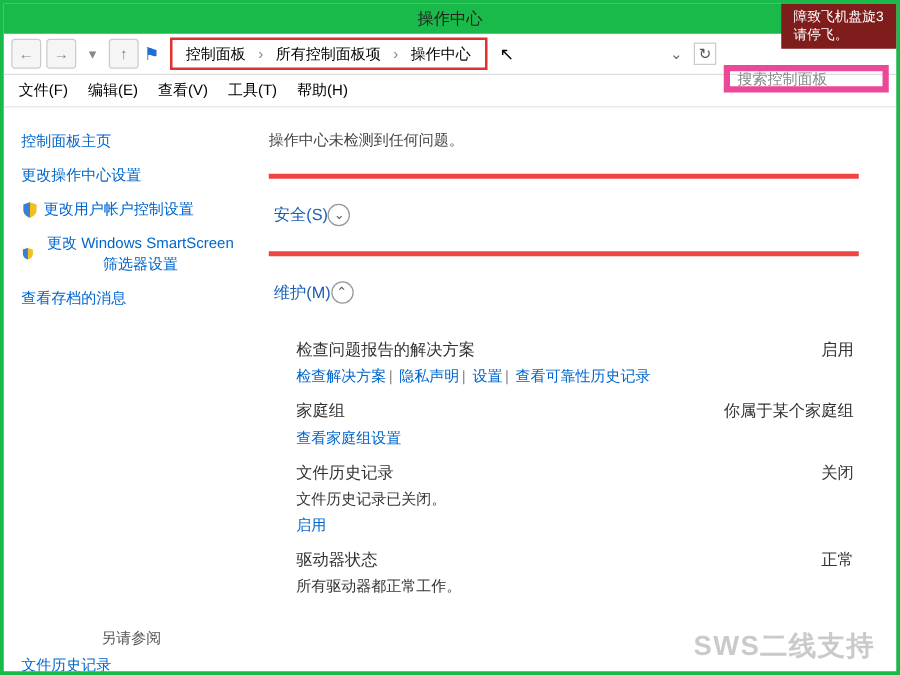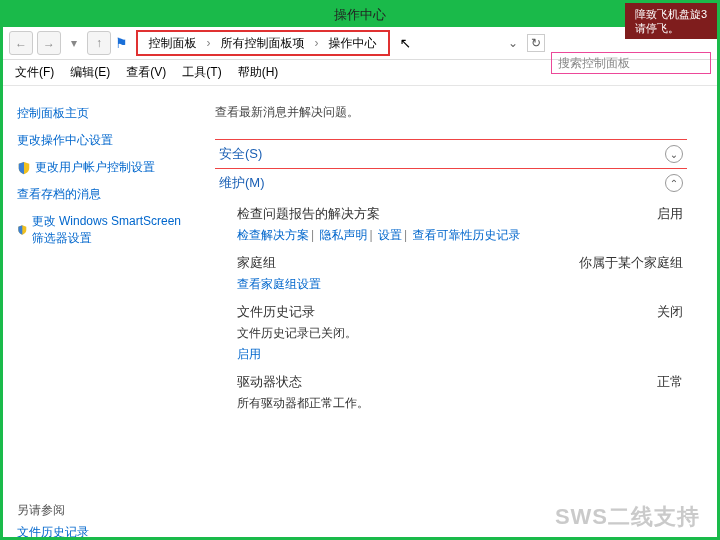--- a/index.html
+++ b/index.html
@@ -11,31 +11,31 @@
 .navbtn { width: 24px; height: 24px; border: 1px solid #ccc; border-radius: 3px; display: flex; align-items: center; justify-content: center; color: #888; background: #f5f5f5; }
 .navbtn.sm { width: 18px; border: none; background: none; }
 .flag { color: #1a6fd8; font-size: 14px; }
 .breadcrumb { border: 2px solid #e03131; height: 26px; display: flex; align-items: center; padding: 0 8px; gap: 4px; margin-left: 4px; }
 .breadcrumb span { padding: 0 3px; }
 .breadcrumb .sep { color: #888; }
 .cursor { margin-left: 6px; font-size: 14px; }
 .navright { margin-left: auto; display: flex; align-items: center; gap: 6px; }
 .dropdown { width: 16px; text-align: center; color: #666; }
 .refresh { width: 18px; height: 18px; border: 1px solid #ccc; display: flex; align-items: center; justify-content: center; color: #555; }
-.search { width: 160px; height: 22px; border: 1px solid #ec4899; padding: 0 6px; color: #888; display: flex; align-items: center; margin-top: 40px; }
+.search { width: 132px; height: 22px; border: 5px solid #ec4899; padding: 0 6px; color: #888; display: flex; align-items: center; margin-top: 40px; }
 .menubar { height: 26px; display: flex; align-items: center; gap: 4px; padding: 0 6px; border-bottom: 1px solid #e5e5e5; }
 .menubar span { padding: 2px 6px; }
 .body { flex: 1; display: flex; overflow: hidden; }
-.sidebar { width: 200px; padding: 14px 10px 10px 14px; }
+.sidebar { width: 200px; padding: 14px 10px 10px 14px; text-align: center; }
 .sidebar a { display: flex; align-items: center; gap: 4px; color: #0066cc; text-decoration: none; padding: 5px 0; font-size: 12px; }
 .sidebar .nolink { color: #555; margin-top: 250px; }
 .content { flex: 1; padding: 18px 30px 10px 12px; overflow: auto; }
 h1 { font-size: 16px; font-weight: normal; color: #1a5fb4; margin-bottom: 6px; }
 .subtitle { font-size: 12px; color: #444; margin-bottom: 18px; }
-.section-header { color: #1a5fb4; font-size: 13px; padding: 5px 4px; border-top: 1px solid #ef4444; display: flex; align-items: center; justify-content: space-between; }
+.section-header { color: #1a5fb4; font-size: 13px; padding: 20px 4px; border-top: 4px solid #ef4444; display: flex; align-items: center; }
 .chev { width: 18px; height: 18px; border: 1px solid #999; border-radius: 50%; display: flex; align-items: center; justify-content: center; font-size: 10px; color: #555; }
 .item { padding: 8px 4px 2px 22px; }
 .item-row { display: flex; justify-content: space-between; font-size: 13px; color: #333; margin-bottom: 4px; }
 .item-sub { color: #333; font-size: 12px; margin-bottom: 4px; }
 .links { font-size: 12px; }
 .links a { color: #0066cc; }
 .links .divider { color: #888; margin: 0 2px; }
 .boxed { border: 2px solid #e03131; padding: 6px 6px 10px 6px; margin: 8px 0 8px 16px; width: 130px; }
 .boxed .link { display: flex; align-items: center; gap: 4px; color: #0066cc; margin-top: 4px; padding-left: 12px; }
 .boxed-row { display: flex; justify-content: space-between; margin: 8px 0 0 16px; }
@@ -89,35 +89,35 @@
     <div class="sidebar">
       <a>控制面板主页</a>
       <a>更改操作中心设置</a>
       <a>
           <svg class="shield-svg" viewBox="0 0 16 16">
             <path fill="#f0c020" d="M8 1l6 2v5c0 4-3 6-6 7-3-1-6-3-6-7V3z"></path>
             <path fill="#3a7fd5" d="M8 1v14c-3-1-6-3-6-7V3z"></path>
           </svg>
           <span>更改用户帐户控制设置</span>
         </a>
-      <a>查看存档的消息</a>
       <a>
           <svg class="shield-svg" viewBox="0 0 16 16">
             <path fill="#f0c020" d="M8 1l6 2v5c0 4-3 6-6 7-3-1-6-3-6-7V3z"></path>
             <path fill="#3a7fd5" d="M8 1v14c-3-1-6-3-6-7V3z"></path>
           </svg>
           <span>更改 Windows SmartScreen 筛选器设置</span>
         </a>
+      <a>查看存档的消息</a>
       <div class="nolink">另请参阅</div>
       <a>文件历史记录</a>
 
     </div>
 
     <div class="content">
-      <div class="subtitle">查看最新消息并解决问题。</div>
+      <div class="subtitle">操作中心未检测到任何问题。</div>
 
       <div class="section-header">
         <span>安全(S)</span>
         <span class="chev">⌄</span>
       </div>
 
       <div class="section-header">
         <span>维护(M)</span>
         <span class="chev">⌃</span>
       </div>

